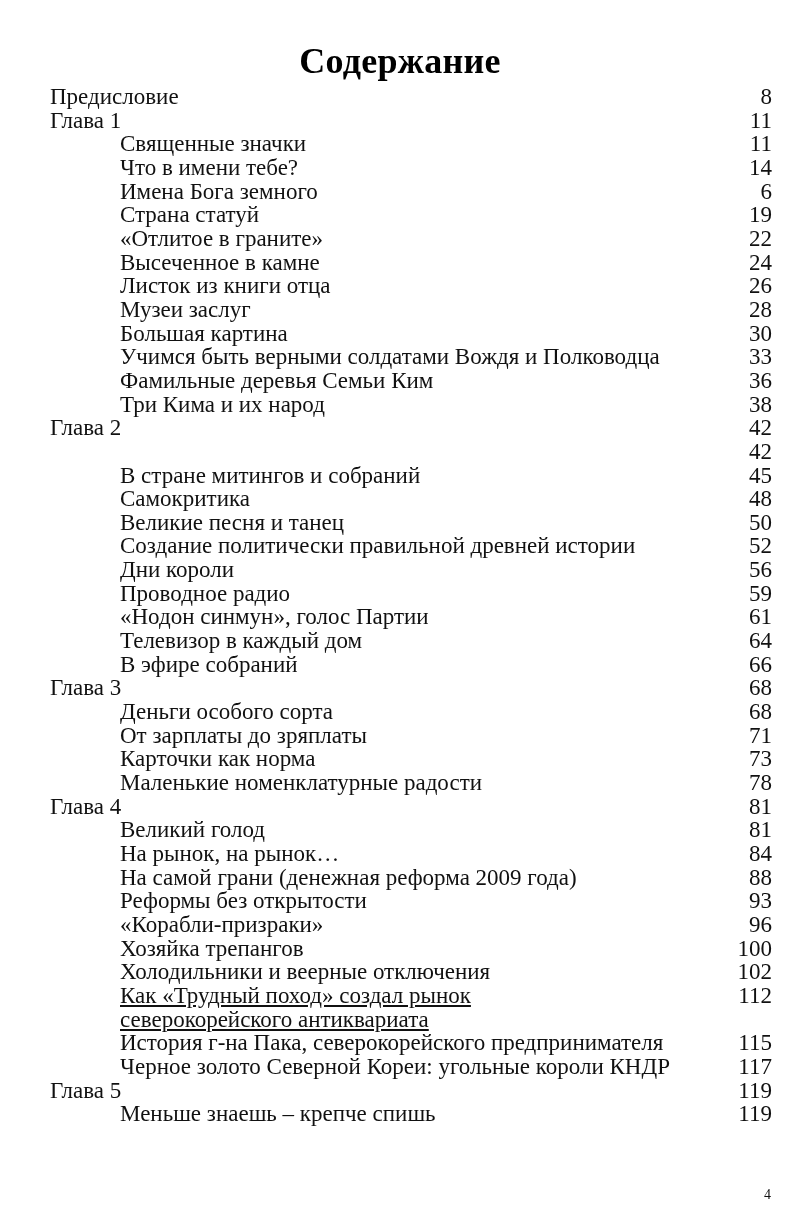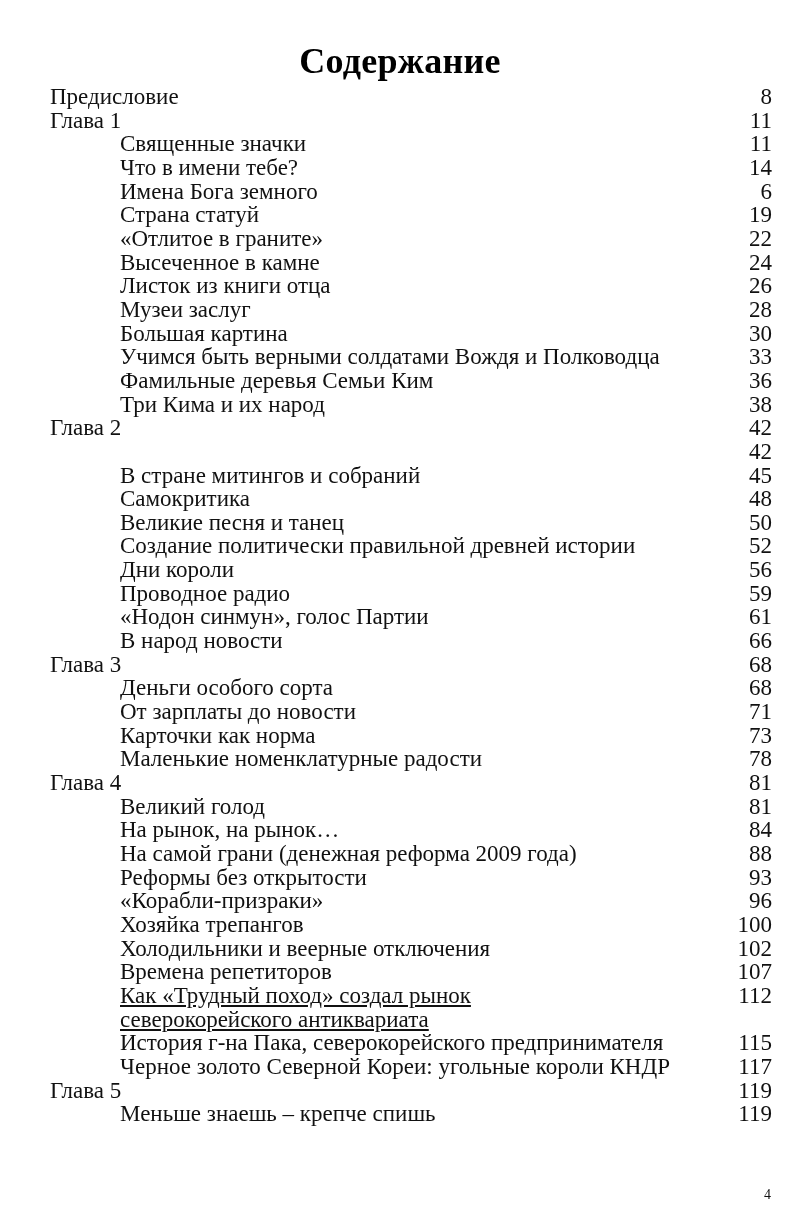--- a/index.html
+++ b/index.html
@@ -163,33 +163,37 @@
     </div>
     <div class="row sub">
       <span class="label">Проводное радио</span>
       <span class="page">59</span>
     </div>
     <div class="row sub">
       <span class="label">«Нодон синмун», голос Партии</span>
       <span class="page">61</span>
     </div>
     <div class="row sub">
-      <span class="label">В народ новости</span>
+      <span class="label">Телевизор в каждый дом</span>
+      <span class="page">64</span>
+    </div>
+    <div class="row sub">
+      <span class="label">В эфире собраний</span>
       <span class="page">66</span>
     </div>
     <div class="row">
       <span class="label">Глава 3</span>
       <span class="page">68</span>
     </div>
     <div class="row sub">
       <span class="label">Деньги особого сорта</span>
       <span class="page">68</span>
     </div>
     <div class="row sub">
-      <span class="label">От зарплаты до новости</span>
+      <span class="label">От зарплаты до зряплаты</span>
       <span class="page">71</span>
     </div>
     <div class="row sub">
       <span class="label">Карточки как норма</span>
       <span class="page">73</span>
     </div>
     <div class="row sub">
       <span class="label">Маленькие номенклатурные радости</span>
       <span class="page">78</span>
     </div>
@@ -217,24 +221,20 @@
       <span class="label">«Корабли-призраки»</span>
       <span class="page">96</span>
     </div>
     <div class="row sub">
       <span class="label">Хозяйка трепангов</span>
       <span class="page">100</span>
     </div>
     <div class="row sub">
       <span class="label">Холодильники и веерные отключения</span>
       <span class="page">102</span>
-    </div>
-    <div class="row sub">
-      <span class="label">Времена репетиторов</span>
-      <span class="page">107</span>
     </div>
     <div class="row sub wrap">
       <span class="label">Как «Трудный поход» создал рынок северокорейского антиквариата</span>
       <span class="page">112</span>
     </div>
     <div class="row sub">
       <span class="label">История г-на Пака, северокорейского предпринимателя</span>
       <span class="page">115</span>
     </div>
     <div class="row sub">

